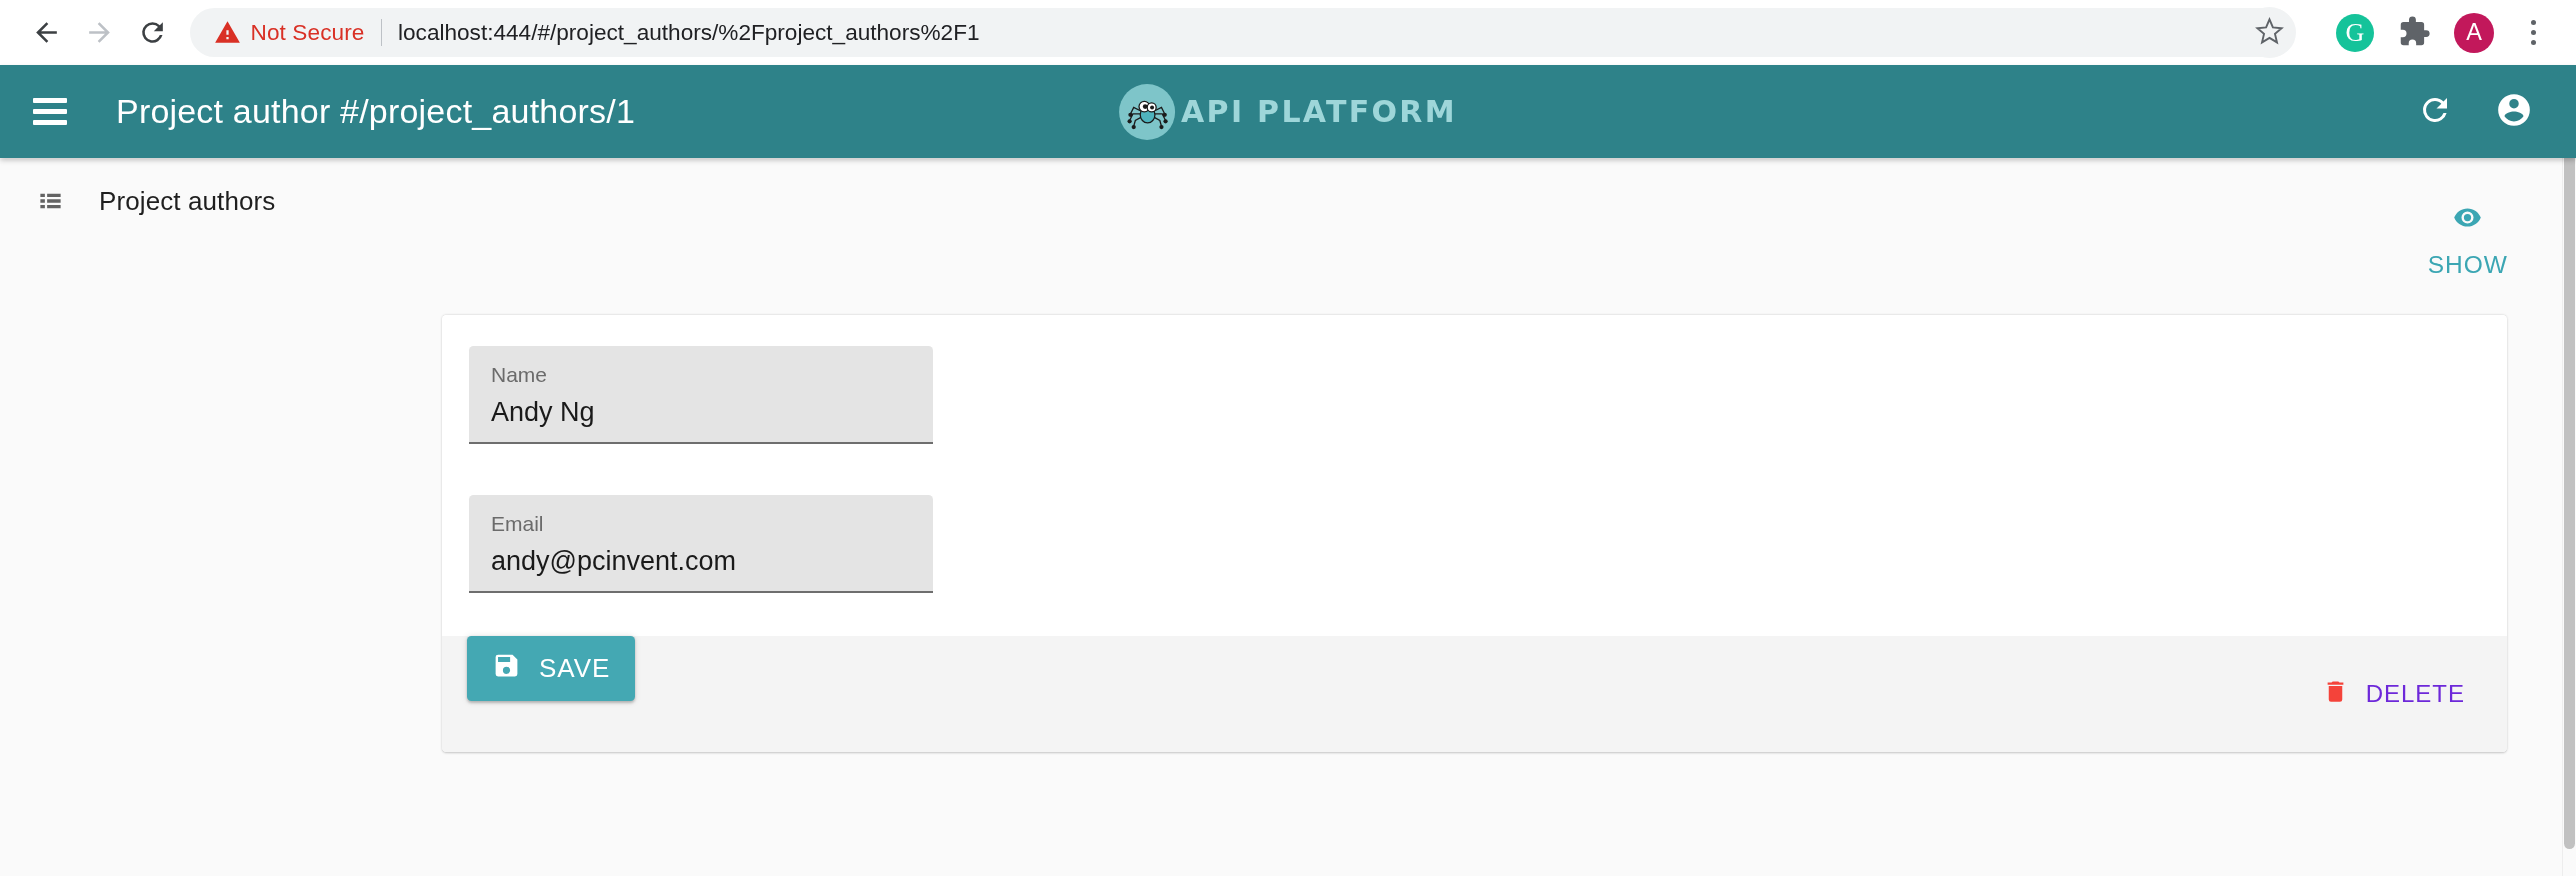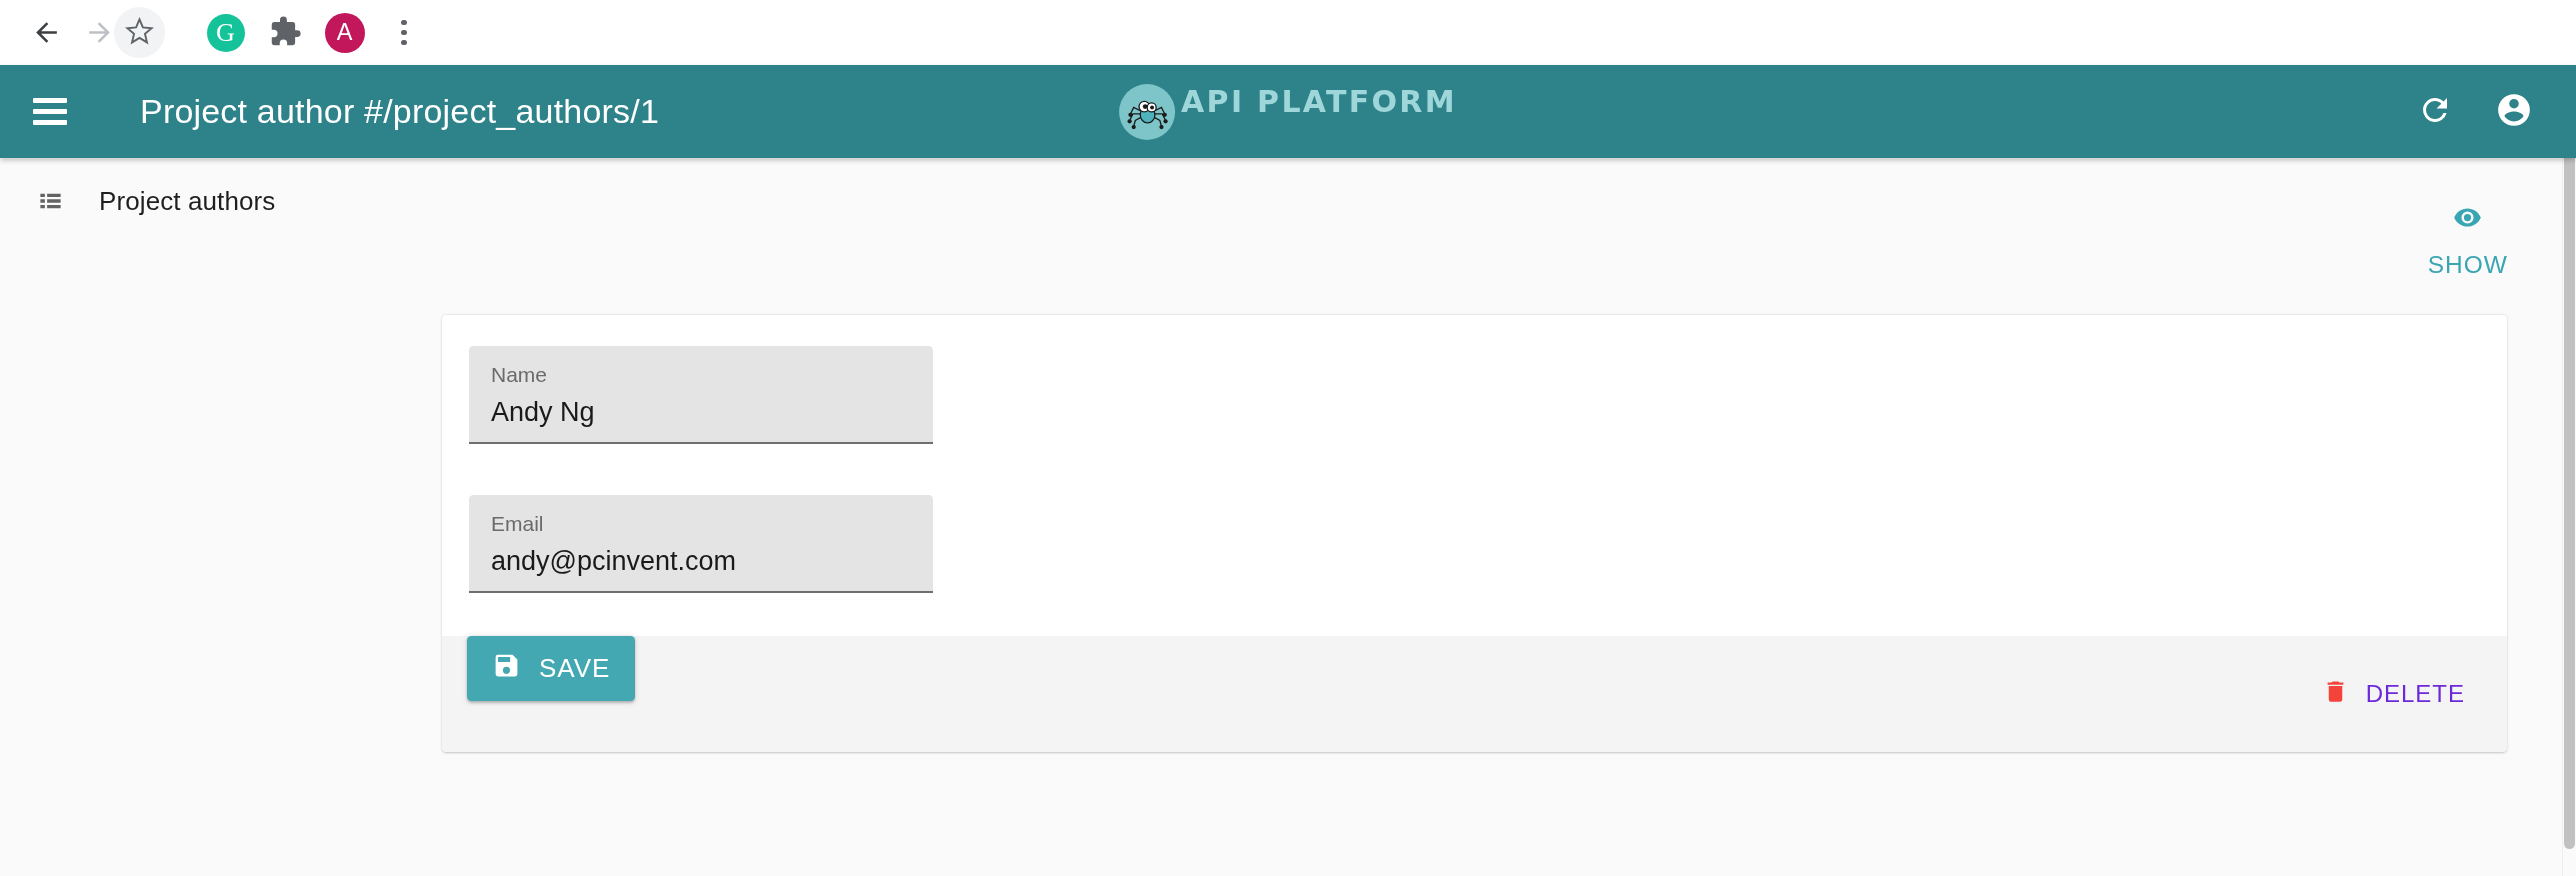--- a/index.html
+++ b/index.html
@@ -90,31 +90,31 @@
   }
   .hamburger {
     margin-left: 33px;
     width: 34px; height: 34px;
     display: flex; flex-direction: column; justify-content: center; gap: 6.3px;
     cursor: pointer;
   }
   .hamburger span { display:block; height: 4.5px; background: #fff; border-radius: 0.9px; width: 100%; }
 
   .app-title {
-    margin-left: 73px;
+    margin-left: 49px;
     color: #ffffff;
     font-size: 34px;
     font-weight: 400;
     letter-spacing: 0.2px;
     white-space: nowrap;
   }
 
   .logo-wrap {
     position: absolute; left: 50%; transform: translateX(-50%);
-    display: flex; gap: 6px;
+    display: flex; align-items: center; gap: 6px;
   }
   .logo-circle {
     width: 56px; height: 56px; border-radius: 50%;
     background: #7ec5c9;
     display: flex; align-items: center; justify-content: center;
     overflow: hidden;
   }
   .logo-text {
     color: #9ed6d9;
     font-size: 30px;
@@ -274,20 +274,30 @@
   </div>
 
   <div class="nav-btn">
     <span>
       <svg width="31" height="31" viewBox="0 0 24 24">
           <path d="M17.65 6.35A7.96 7.96 0 0 0 12 4a8 8 0 1 0 7.73 10h-2.08A6 6 0 1 1 12 6c1.66 0 3.14.69 4.22 1.78L13 11h7V4z" fill="#3c4043"></path>
         </svg>
     </span>
   </div>
 
+  <div class="omnibox">
+    <span class="warn-icon">
+      <svg width="27" height="27" viewBox="0 0 24 24">
+          <path d="M1 21h22L12 2 1 21zm12-3h-2v-2h2v2zm0-4h-2v-4h2v4z" fill="#d93025"></path>
+        </svg>
+    </span>
+    <span class="not-secure">Not Secure</span>
+    <span class="omni-sep"></span>
+    <span class="url-text">localhost:444/#/project_authors/%2Fproject_authors%2F1</span>
+  </div>
 
   <div class="star-btn">
     <span>
       <svg width="29" height="29" viewBox="0 0 24 24">
           <path d="M12 17.27 18.18 21l-1.64-7.03L22 9.24l-7.19-.61L12 2 9.19 8.63 2 9.24l5.46 4.73L5.82 21z" fill="none" stroke="#5f6368" stroke-width="1.6"></path>
         </svg>
     </span>
   </div>
 
   <div class="ext-icon">

